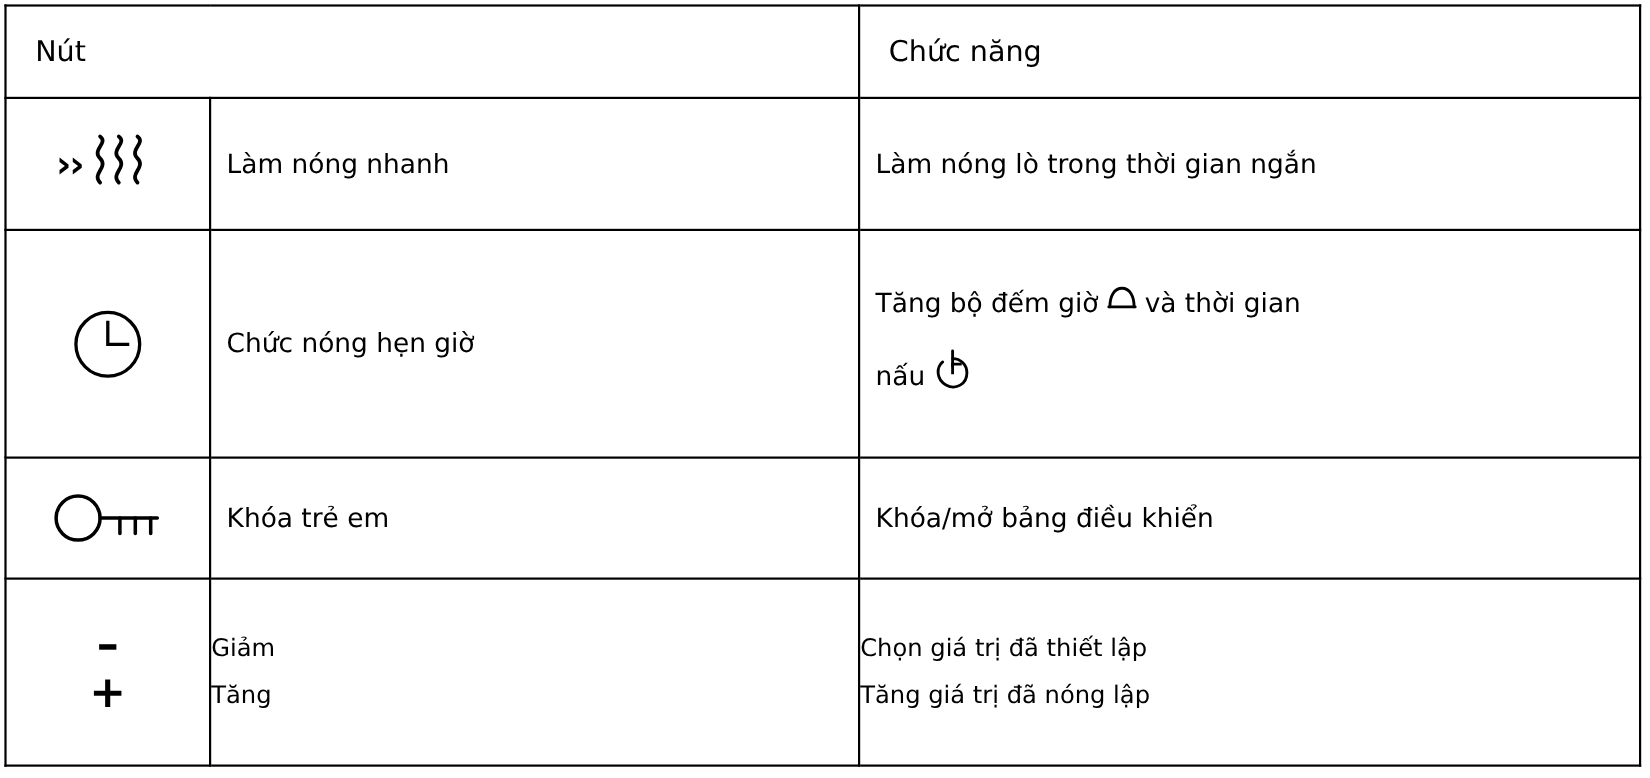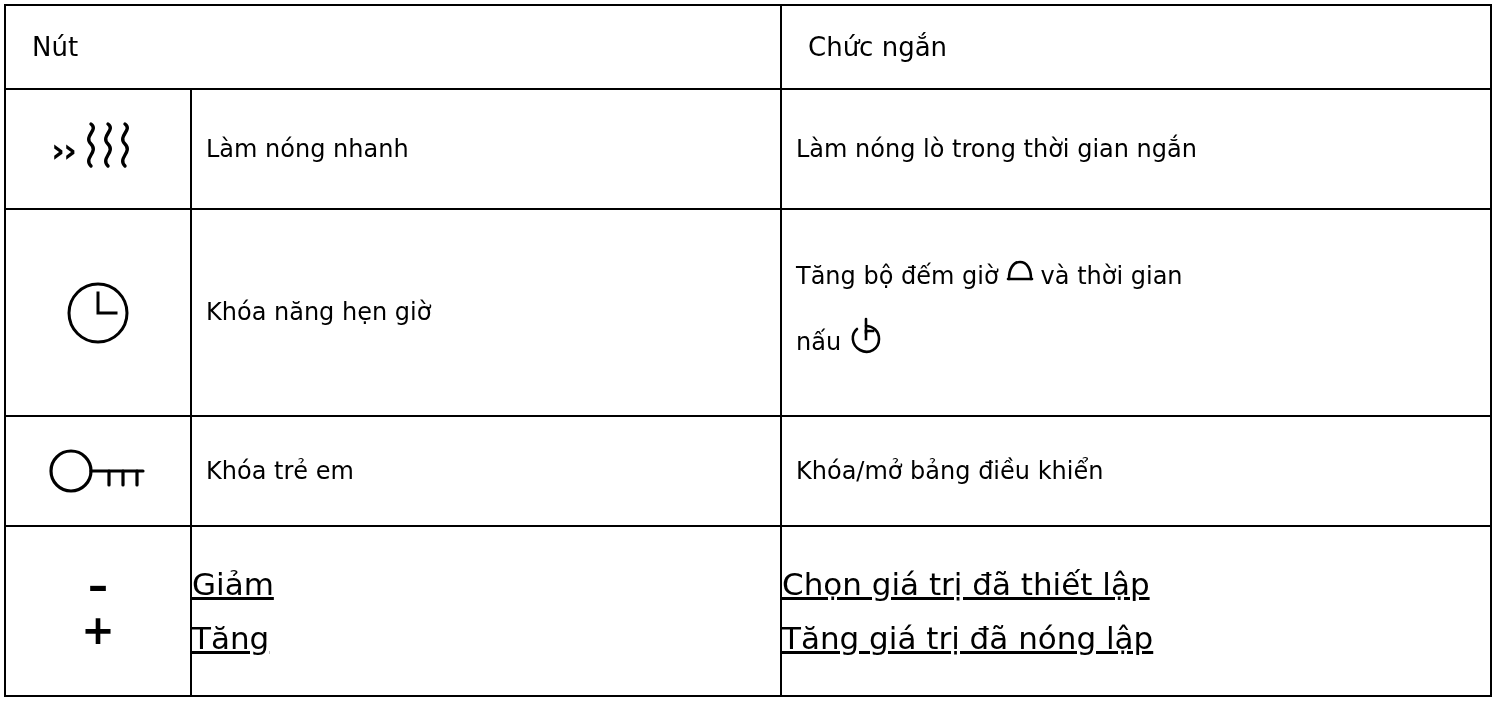--- a/index.html
+++ b/index.html
@@ -111,21 +111,21 @@
     line-height: 0.6;
     font-weight: 700;
   }
   .two-line {
     display: flex;
     flex-direction: column;
     justify-content: center;
     gap: 18px;
     height: 100%;
   }
-  .two-line > div { font-size: 31px; text-decoration: underline; }
+  .two-line > div { font-size: 22px; }
 
   .inline-svg {
     display: inline-block;
     vertical-align: middle;
     position: relative;
   }
   .bell-inline { top: -2px; margin: 0 4px; }
   .timer-inline { top: -2px; margin: 0 4px; }
   .desc-timer-line2 { margin-top: 18px; }
 </style>
@@ -139,21 +139,21 @@
       <col class="c-name">
       <col class="c-desc">
     </colgroup>
     <tbody>
 
       <tr class="hdr-row">
         <td colspan="2">
           <div class="header-cell">Nút</div>
         </td>
         <td>
-          <div class="header-cell">Chức ngắn</div>
+          <div class="header-cell">Chức năng</div>
         </td>
       </tr>
 
       <tr class="row-heat">
         <td class="icon-cell">
           <div class="icon-wrap">
             <span class="fast-chevrons">››</span>
             <span class="waves">
               <svg width="64" height="52" viewBox="0 0 64 52">
                 <g fill="none" stroke="#000" stroke-width="3.4" stroke-linecap="round">
@@ -176,21 +176,21 @@
       <tr class="row-timer">
         <td class="icon-cell">
           <div class="icon-wrap">
             <svg class="clock-icon" width="72" height="72" viewBox="0 0 72 72">
               <circle cx="36" cy="36" r="29" fill="none" stroke="#000" stroke-width="3"></circle>
               <path d="M36 16 L36 36 L54 36" fill="none" stroke="#000" stroke-width="3" stroke-linecap="square"></path>
             </svg>
           </div>
         </td>
         <td class="name-cell">
-          <div class="cell-pad">Khóa năng hẹn giờ</div>
+          <div class="cell-pad">Chức nóng hẹn giờ</div>
         </td>
         <td class="desc-cell">
           <div class="cell-pad">
             <div class="desc-justify">
               <span>Tăng bộ đếm giờ</span><span class="inline-svg bell-inline"><svg width="34" height="34" viewBox="0 0 34 34">
                     <path d="M6 25 C6 15, 10 8, 17 8 C24 8, 28 15, 28 25" fill="none" stroke="#000" stroke-width="2.6" stroke-linecap="round"></path>
                     <line x1="5" y1="25" x2="29" y2="25" stroke="#000" stroke-width="2.6" stroke-linecap="round"></line>
                   </svg></span><span>và thời gian</span>
             </div>
             <div class="desc-timer-line2">

